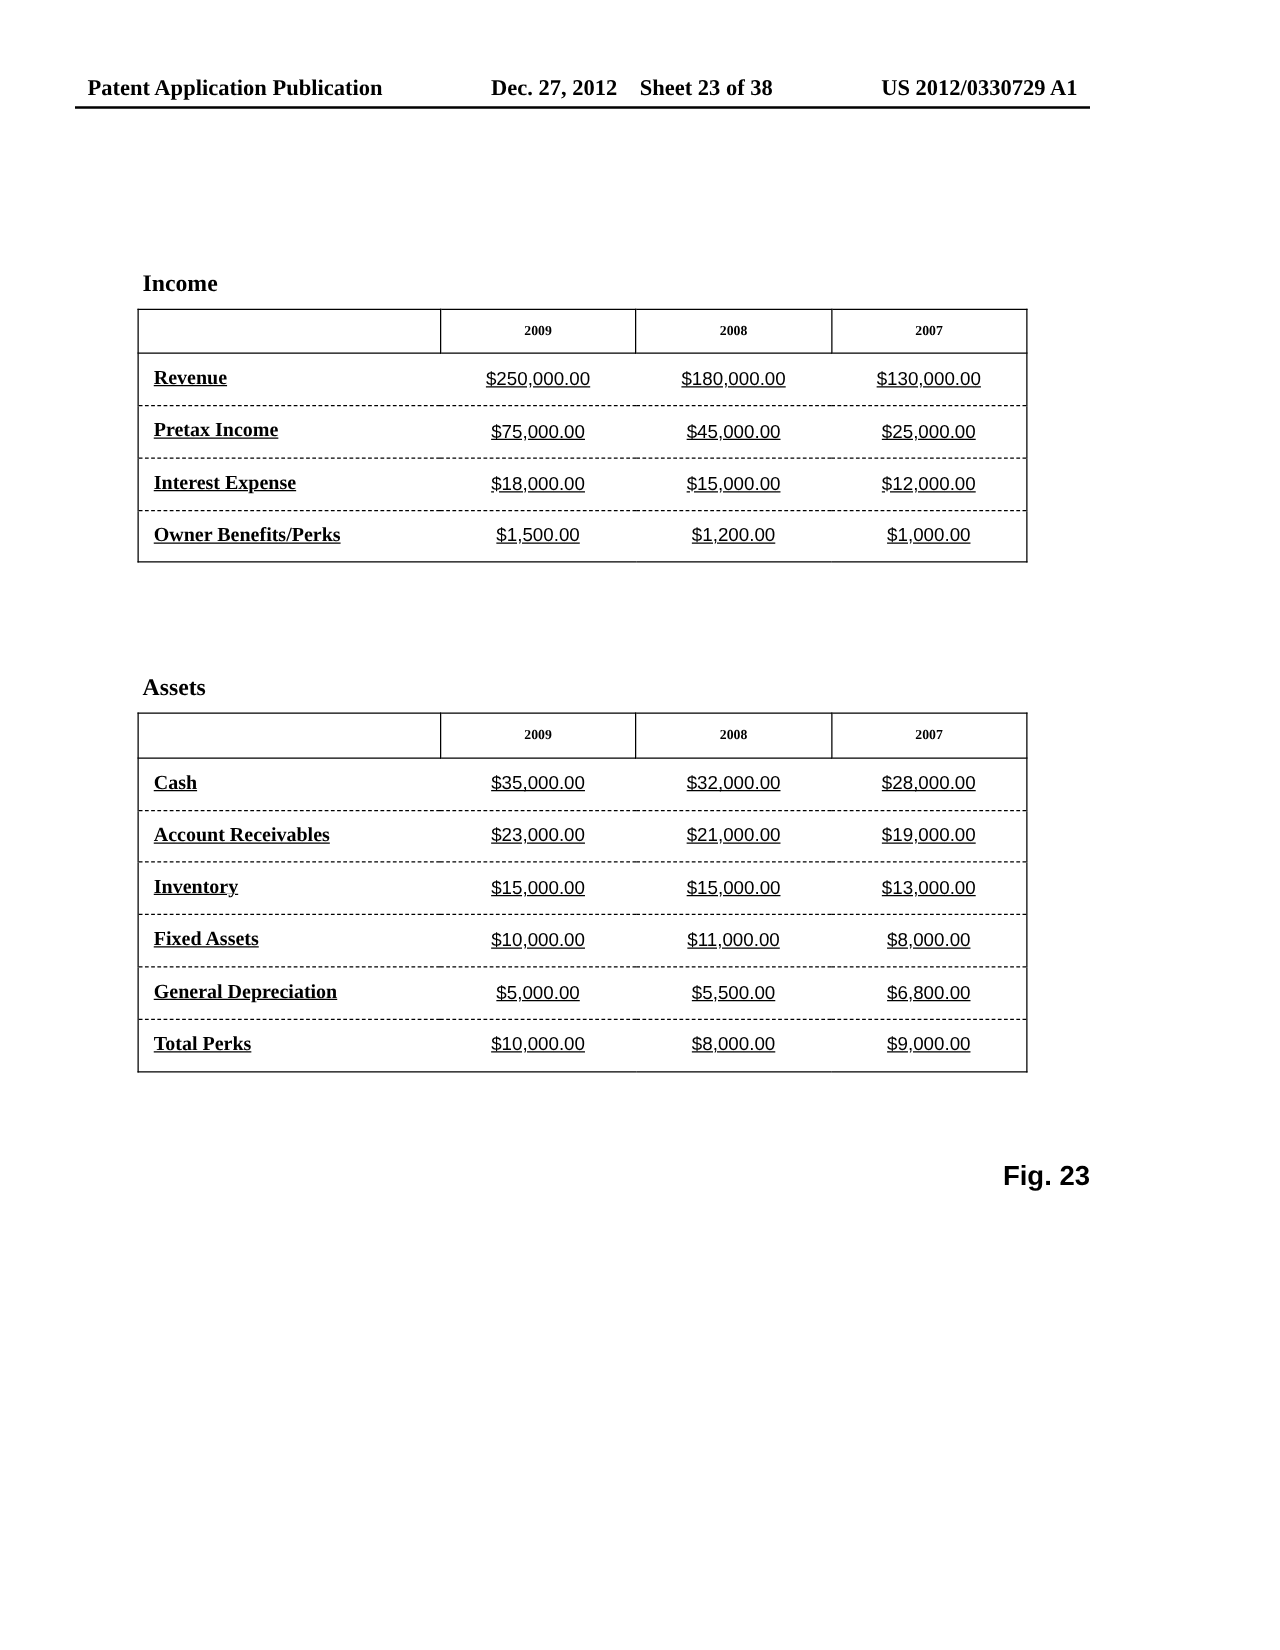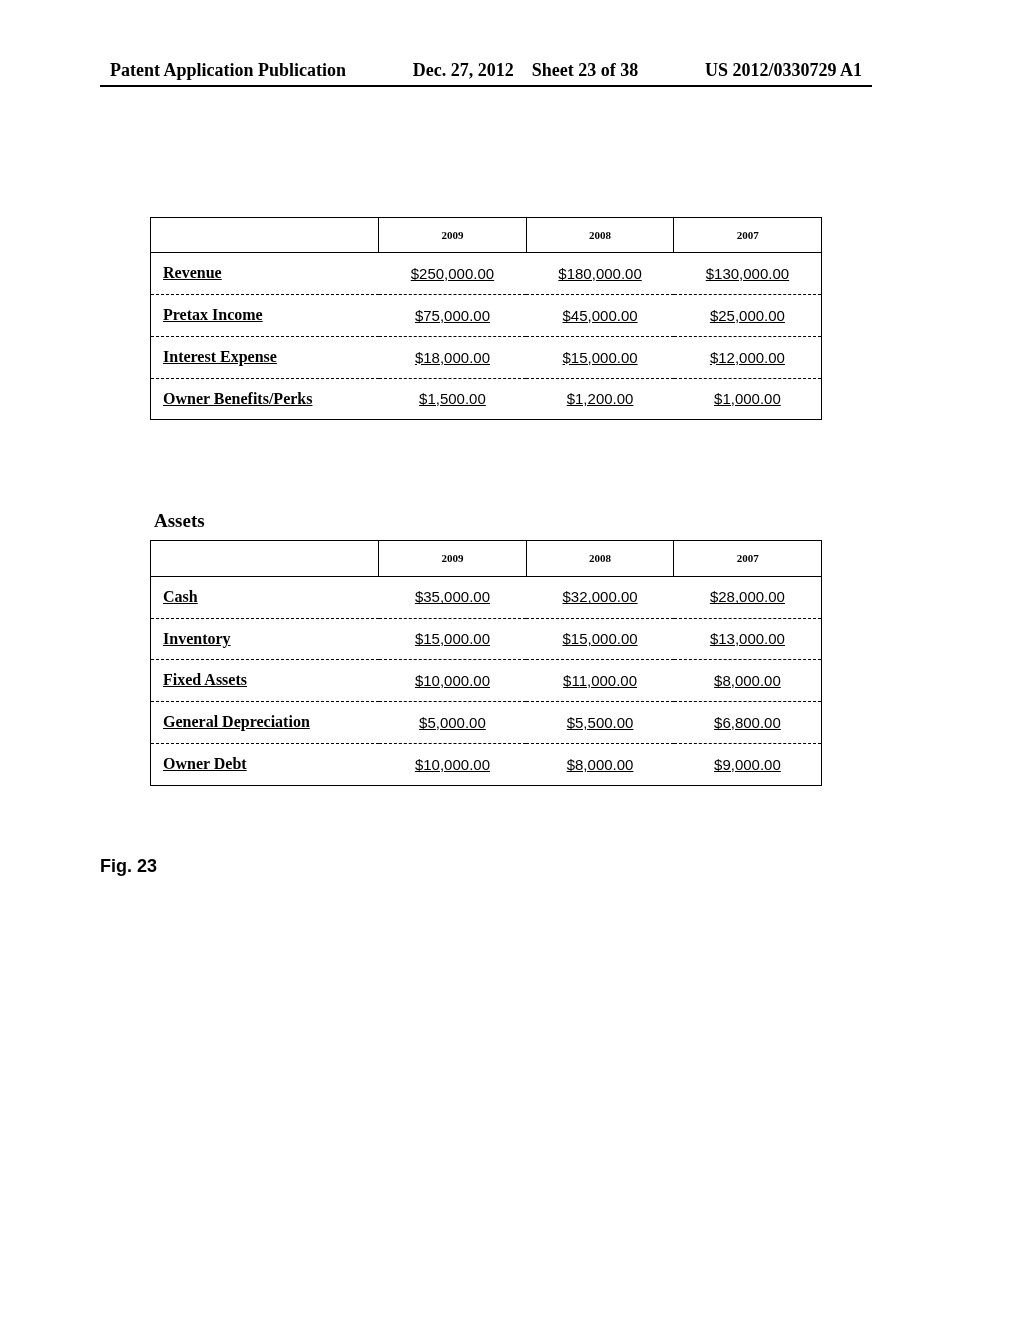--- a/index.html
+++ b/index.html
@@ -6,21 +6,21 @@
     body {
       margin: 0;
       padding: 0;
       background: #fff;
       font-family: "Times New Roman", Times, serif;
       color: #000;
       width: 1024px;
     }
     .page {
       width: 972px;
-      padding: 60px 100px 60px 100px;
+      padding: 60px 100px 60px 60px;
     }
     .header-line {
       display: flex;
       justify-content: space-between;
       font-size: 18px;
       font-weight: bold;
       margin-bottom: 4px;
       padding: 0 10px;
     }
     .header-rule {
@@ -88,44 +88,45 @@
     
     table.fin tbody tr td {
       border-bottom: 1.5px dashed #000;
     }
     table.fin tbody tr:last-child td {
       border-bottom: 1.5px solid #000;
     }
     .col-label { width: 34%; }
     .col-year  { width: 22%; }
     .fig-caption {
-      text-align: left;
+      text-align: right;
       font-family: Arial, Helvetica, sans-serif;
       font-weight: bold;
-      font-size: 18px;
+      font-size: 22px;
       margin-top: 70px;
     }
   </style>
 </head>
 <body>
 
 <div class="page">
 
   <div class="header-line">
     <span>Patent Application Publication</span>
     <span>
       <span>Dec. 27, 2012</span>
       &nbsp;&nbsp;
       <span>Sheet 23 of 38</span>
     </span>
     <span>US 2012/0330729 A1</span>
   </div>
   <hr class="header-rule">
 
   <div class="section">
+    <div class="section-title">Income</div>
     <table class="fin">
       <colgroup>
         <col class="col-label">
           <col class="col-year">
           <col class="col-year">
           <col class="col-year">
       </colgroup>
       <thead>
         <tr>
           <th></th>
@@ -181,39 +182,45 @@
         </tr>
       </thead>
       <tbody>
         <tr>
           <td>Cash</td>
           <td>$35,000.00</td>
           <td>$32,000.00</td>
           <td>$28,000.00</td>
         </tr>
         <tr>
+          <td>Account Receivables</td>
+          <td>$23,000.00</td>
+          <td>$21,000.00</td>
+          <td>$19,000.00</td>
+        </tr>
+        <tr>
           <td>Inventory</td>
           <td>$15,000.00</td>
           <td>$15,000.00</td>
           <td>$13,000.00</td>
         </tr>
         <tr>
           <td>Fixed Assets</td>
           <td>$10,000.00</td>
           <td>$11,000.00</td>
           <td>$8,000.00</td>
         </tr>
         <tr>
           <td>General Depreciation</td>
           <td>$5,000.00</td>
           <td>$5,500.00</td>
           <td>$6,800.00</td>
         </tr>
         <tr>
-          <td>Owner Debt</td>
+          <td>Total Perks</td>
           <td>$10,000.00</td>
           <td>$8,000.00</td>
           <td>$9,000.00</td>
         </tr>
       </tbody>
     </table>
   </div>
 
   <div class="fig-caption">Fig. 23</div>
 

